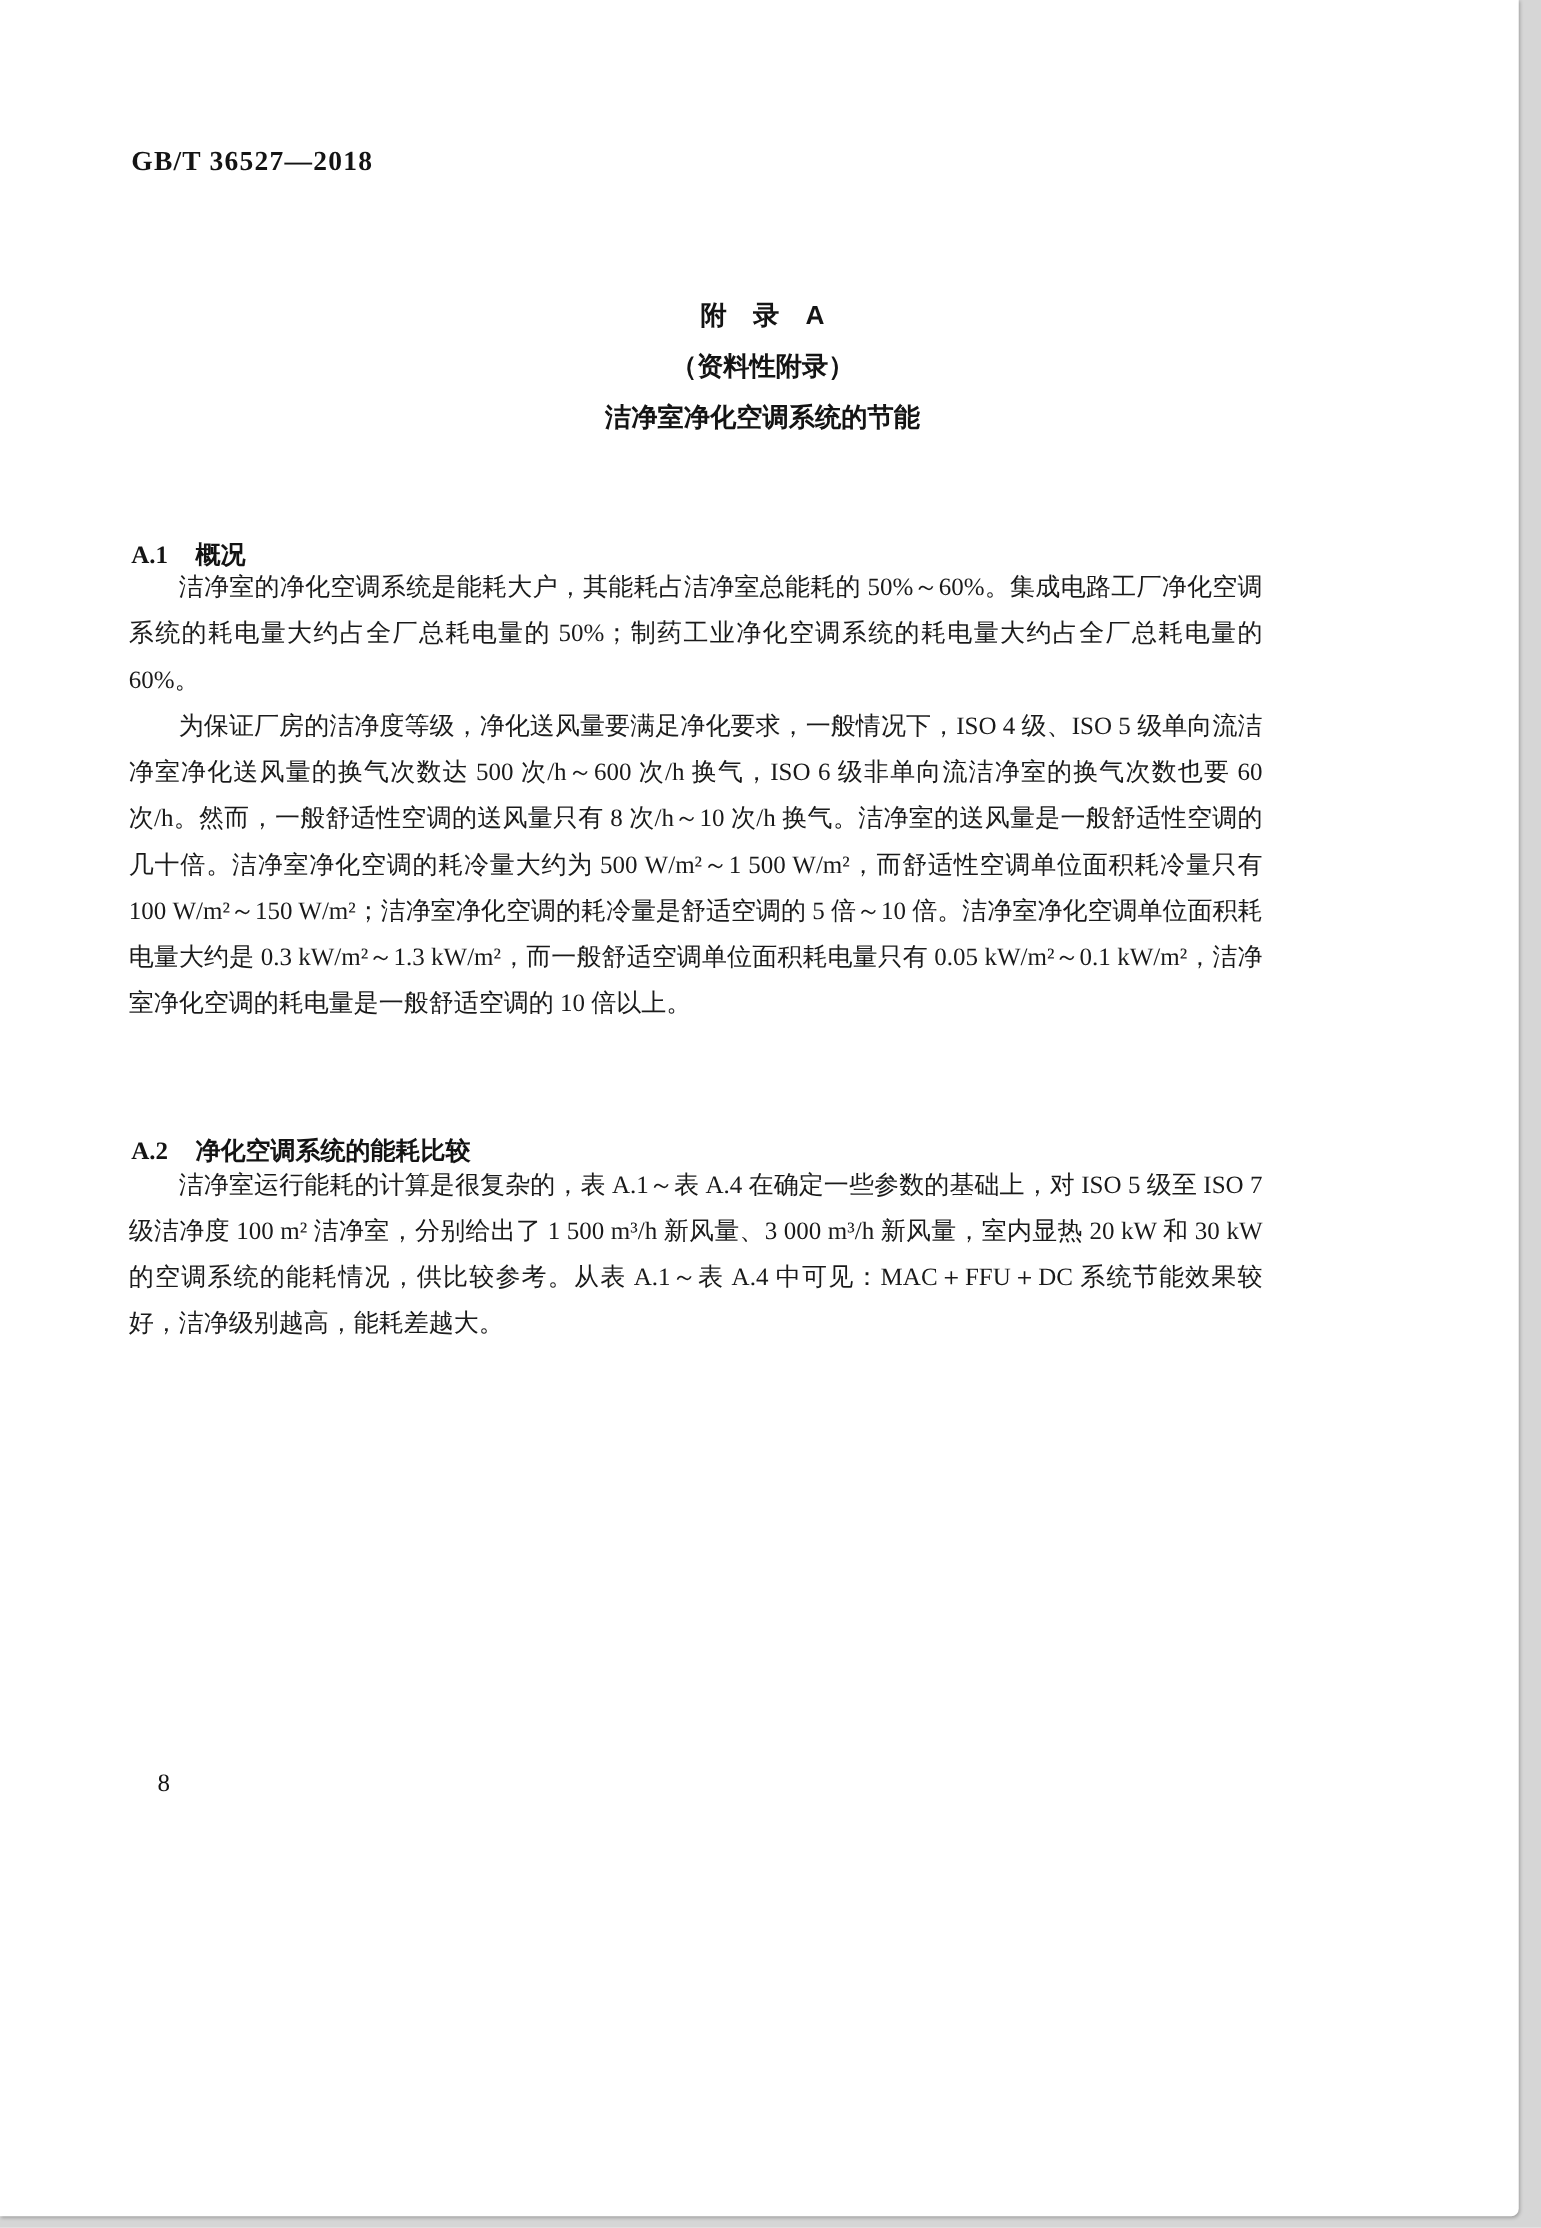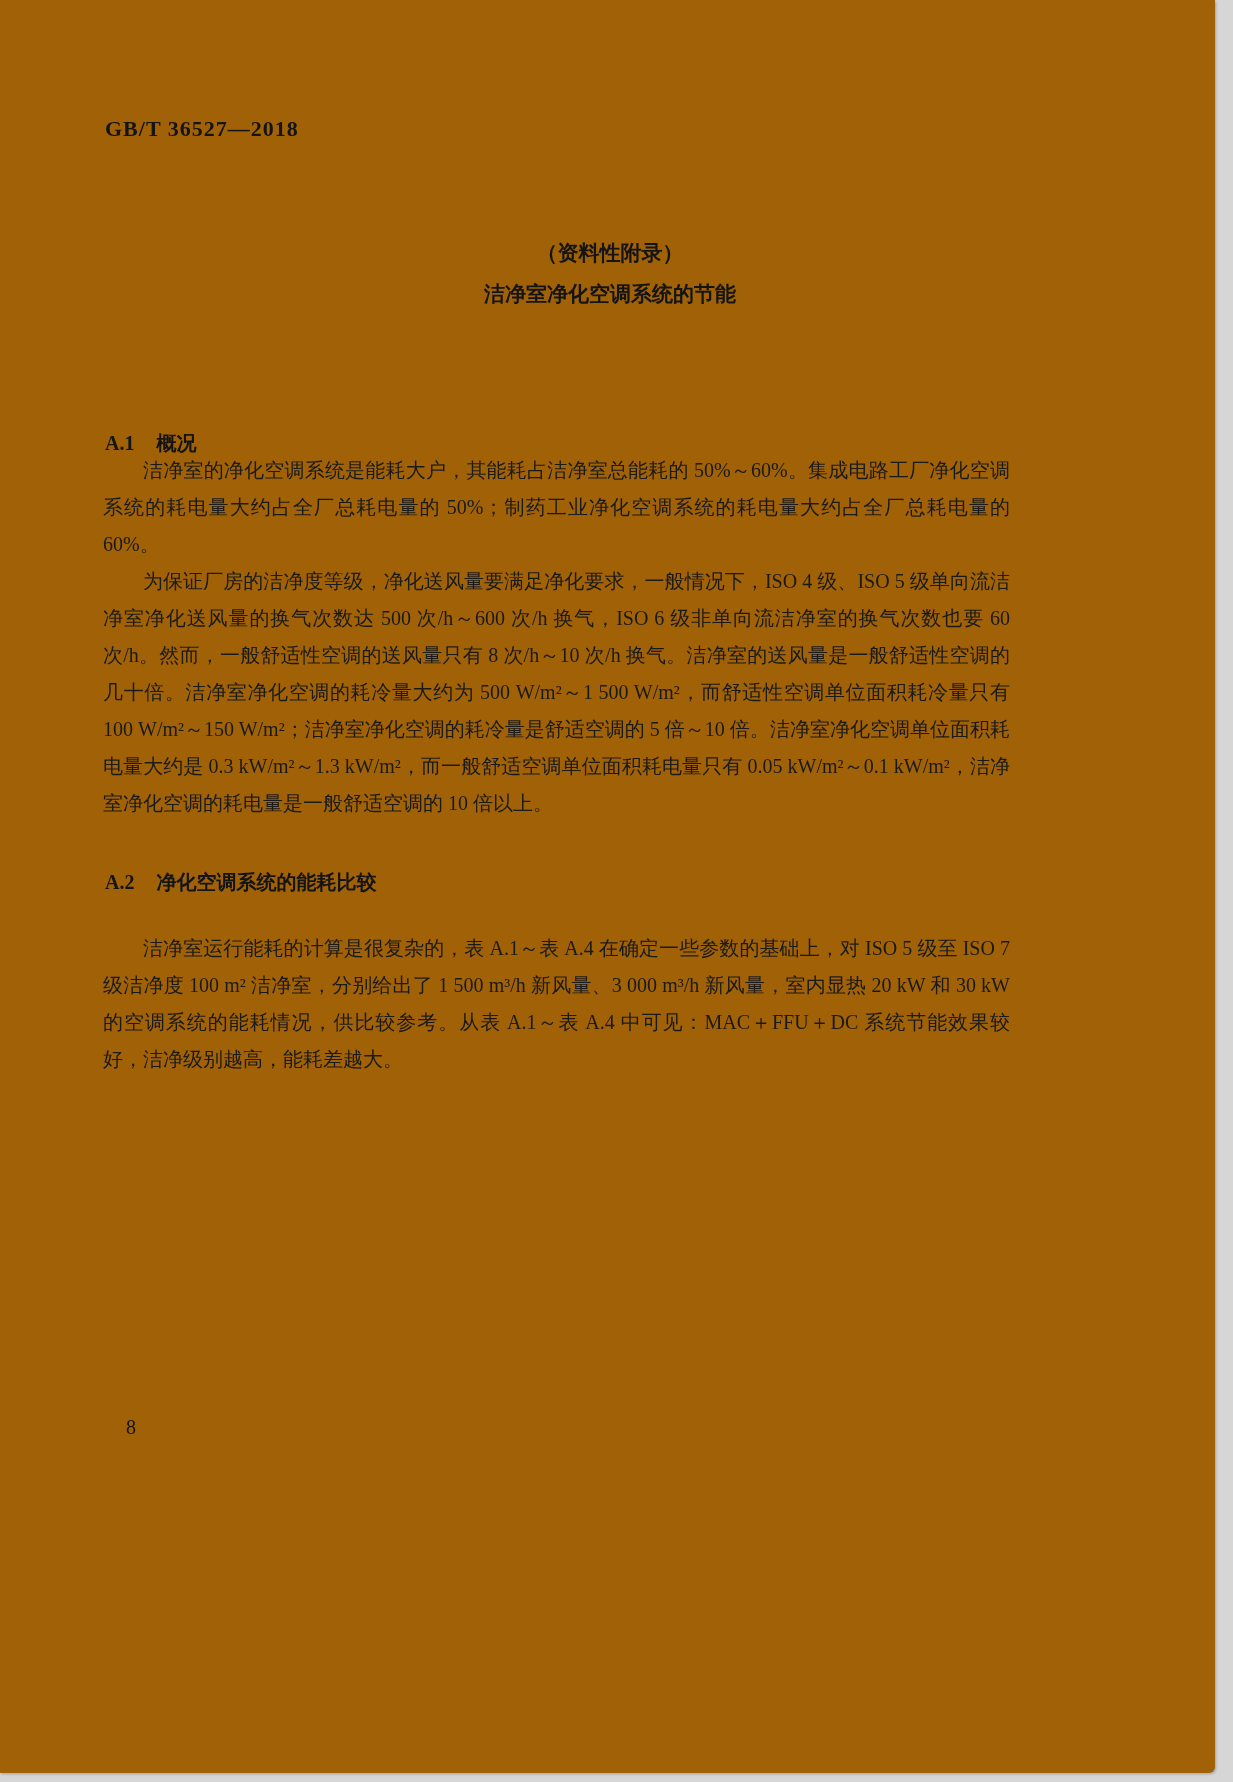--- a/index.html
+++ b/index.html
@@ -15,21 +15,21 @@
     width:1233px;
     height:1782px;
     overflow:hidden;
   }
   .page{
     position:absolute;
     left:0;
     top:0;
     width:1215px;
     height:1773px;
-    background:#a16207;
+    background:#ffffff;
     box-shadow:1px 1px 3px rgba(0,0,0,0.25);
     border-radius:0 0 6px 0;
   }
   .doc-header{
     position:absolute;
     left:105px;
     top:116px;
     font-family:"Liberation Serif","DejaVu Serif",serif;
     font-weight:bold;
     font-size:22px;
@@ -90,34 +90,35 @@
 </style>
 </head>
 <body>
 
 <div class="canvas">
   <div class="page">
 
     <div class="doc-header">GB/T 36527—2018</div>
 
     <div class="appendix-title">
+      <div class="t-line">附　录　A</div>
       <div class="t-line">（资料性附录）</div>
       <div class="t-line">洁净室净化空调系统的节能</div>
     </div>
 
     <div class="section-heading" style="top:394px;">
       <span class="sec-num">A.1</span><span>概况</span>
     </div>
 
     <div class="body-block" style="top:452px;">
       <p>洁净室的净化空调系统是能耗大户，其能耗占洁净室总能耗的 50%～60%。集成电路工厂净化空调系统的耗电量大约占全厂总耗电量的 50%；制药工业净化空调系统的耗电量大约占全厂总耗电量的 60%。</p>
       <p>为保证厂房的洁净度等级，净化送风量要满足净化要求，一般情况下，ISO 4 级、ISO 5 级单向流洁净室净化送风量的换气次数达 500 次/h～600 次/h 换气，ISO 6 级非单向流洁净室的换气次数也要 60 次/h。然而，一般舒适性空调的送风量只有 8 次/h～10 次/h 换气。洁净室的送风量是一般舒适性空调的几十倍。洁净室净化空调的耗冷量大约为 500 W/m²～1 500 W/m²，而舒适性空调单位面积耗冷量只有 100 W/m²～150 W/m²；洁净室净化空调的耗冷量是舒适空调的 5 倍～10 倍。洁净室净化空调单位面积耗电量大约是 0.3 kW/m²～1.3 kW/m²，而一般舒适空调单位面积耗电量只有 0.05 kW/m²～0.1 kW/m²，洁净室净化空调的耗电量是一般舒适空调的 10 倍以上。</p>
     </div>
 
-    <div class="section-heading" style="top:833px;">
+    <div class="section-heading" style="top:871px;">
       <span class="sec-num">A.2</span><span>净化空调系统的能耗比较</span>
     </div>
 
     <div class="body-block" style="top:930px;">
       <p>洁净室运行能耗的计算是很复杂的，表 A.1～表 A.4 在确定一些参数的基础上，对 ISO 5 级至 ISO 7 级洁净度 100 m² 洁净室，分别给出了 1 500 m³/h 新风量、3 000 m³/h 新风量，室内显热 20 kW 和 30 kW 的空调系统的能耗情况，供比较参考。从表 A.1～表 A.4 中可见：MAC＋FFU＋DC 系统节能效果较好，洁净级别越高，能耗差越大。</p>
     </div>
 
     <div class="page-number">8</div>
 
   </div>

